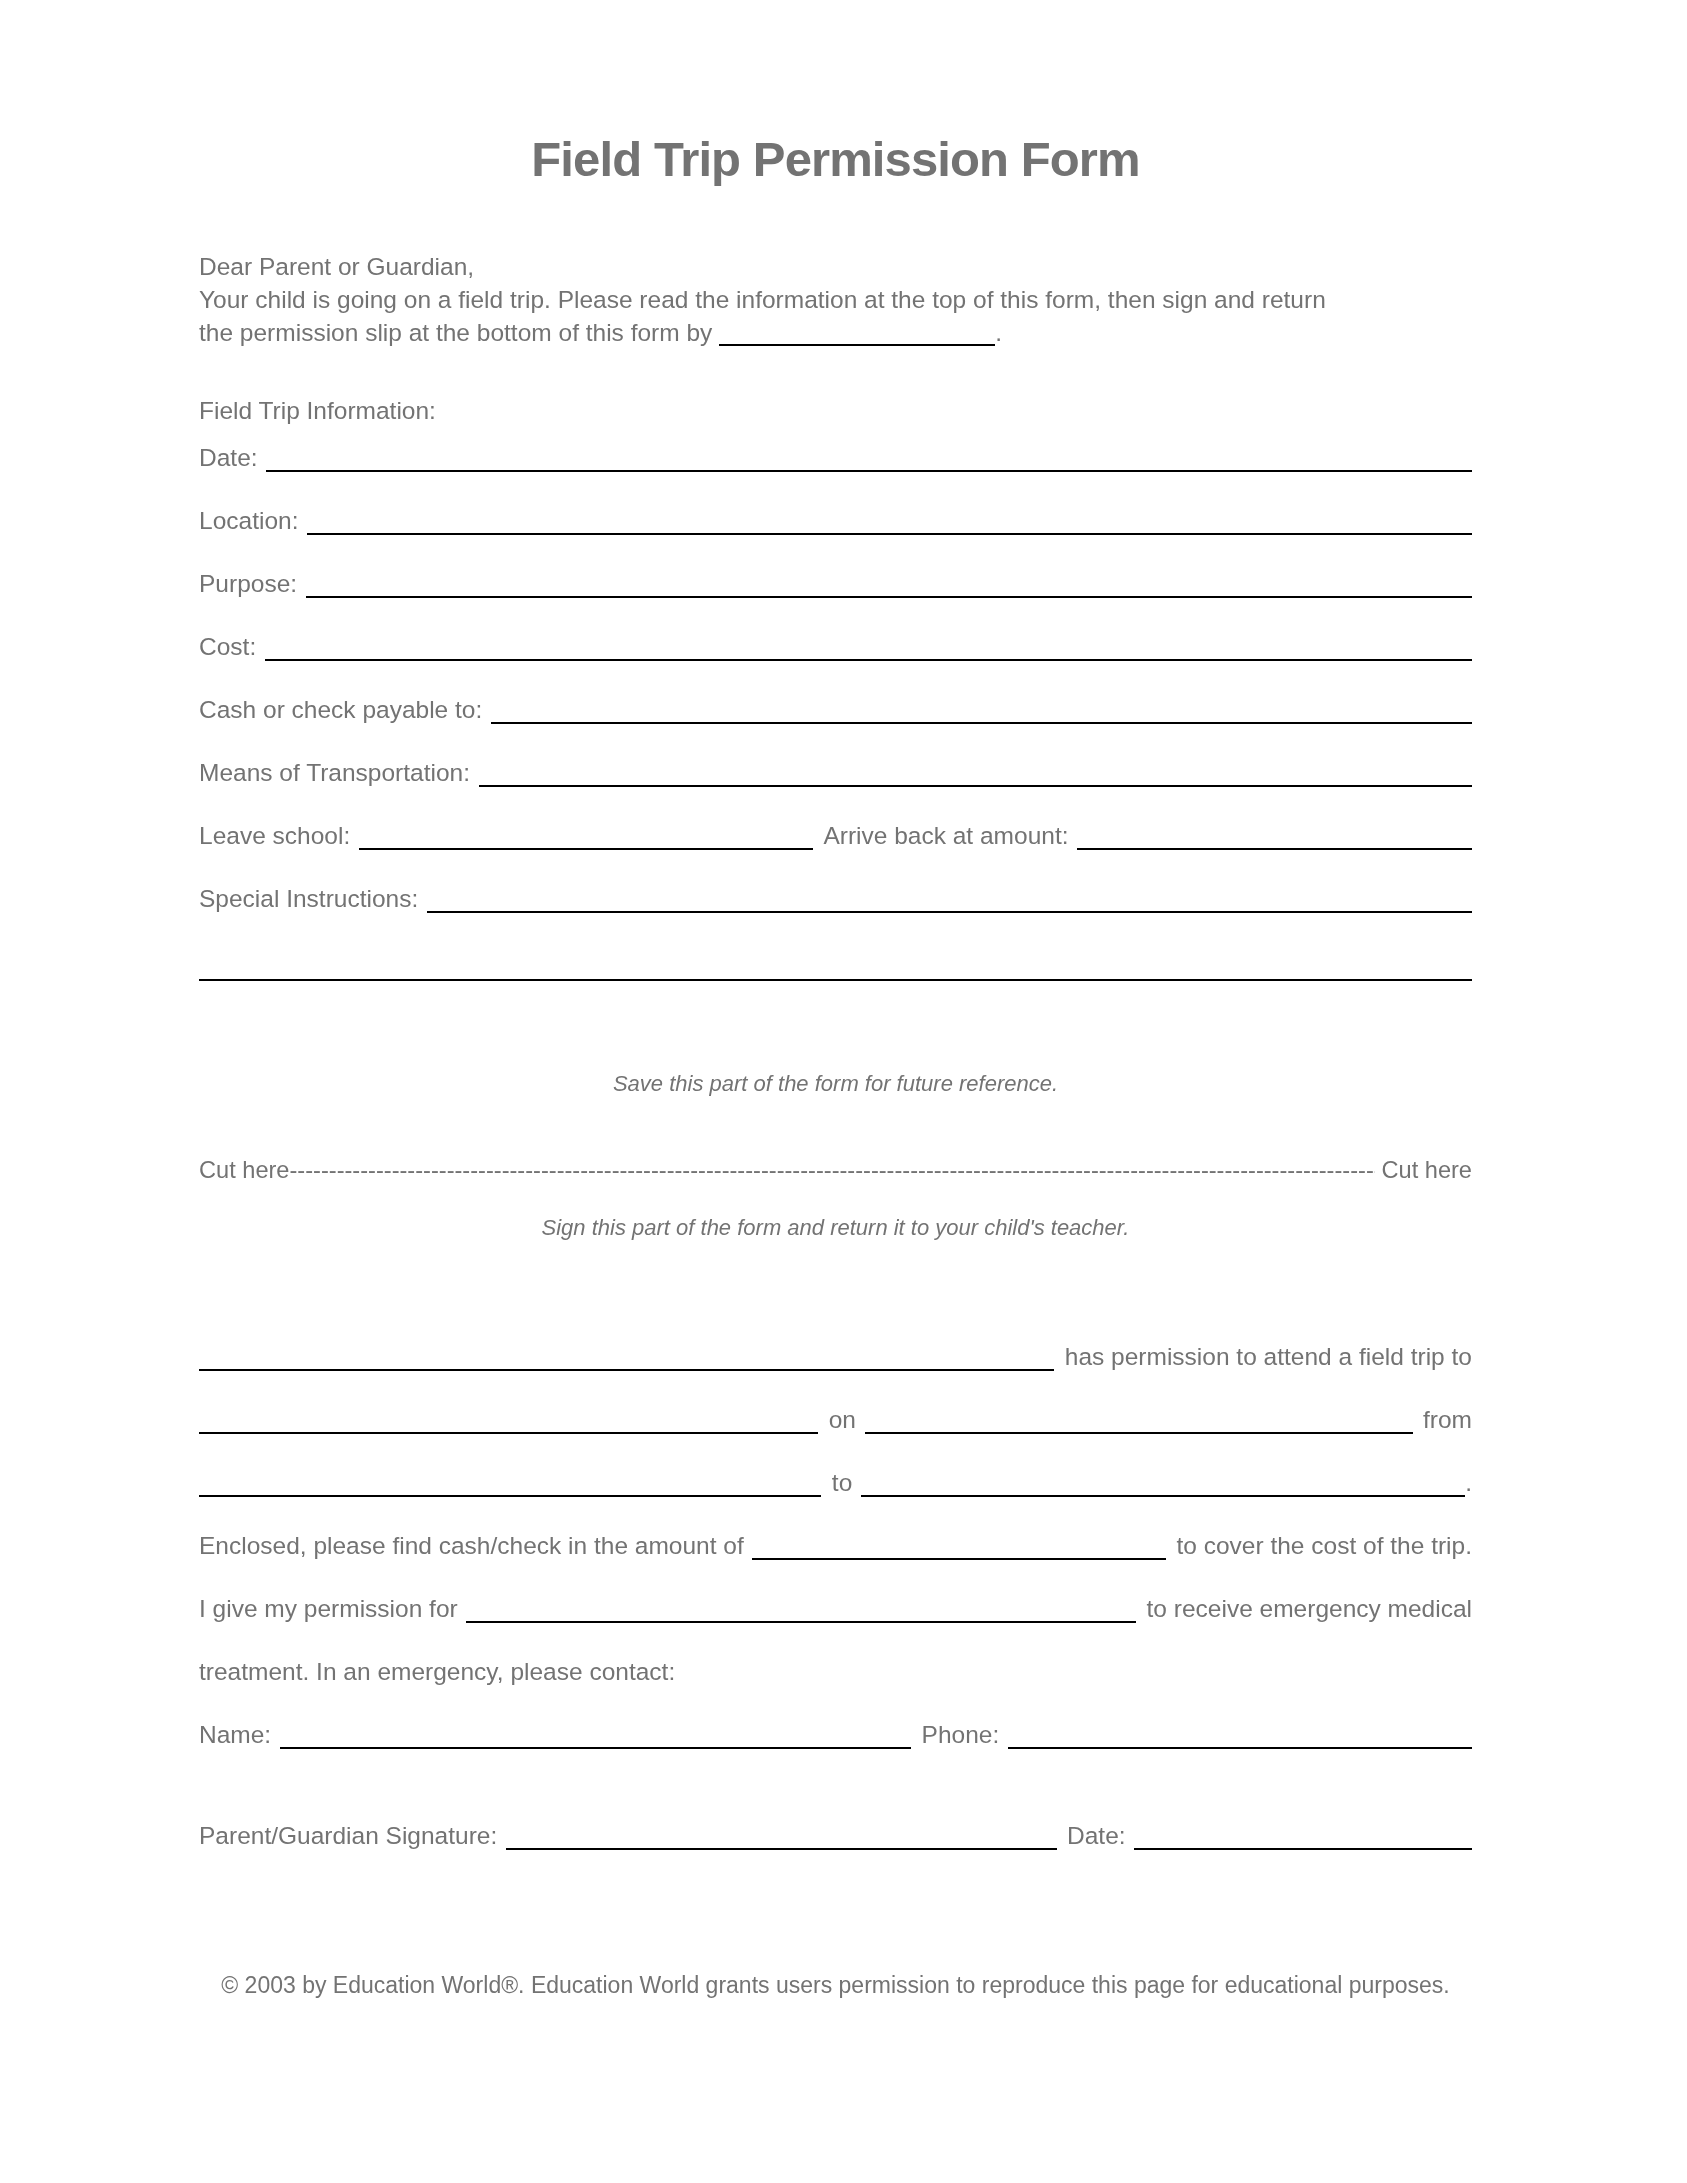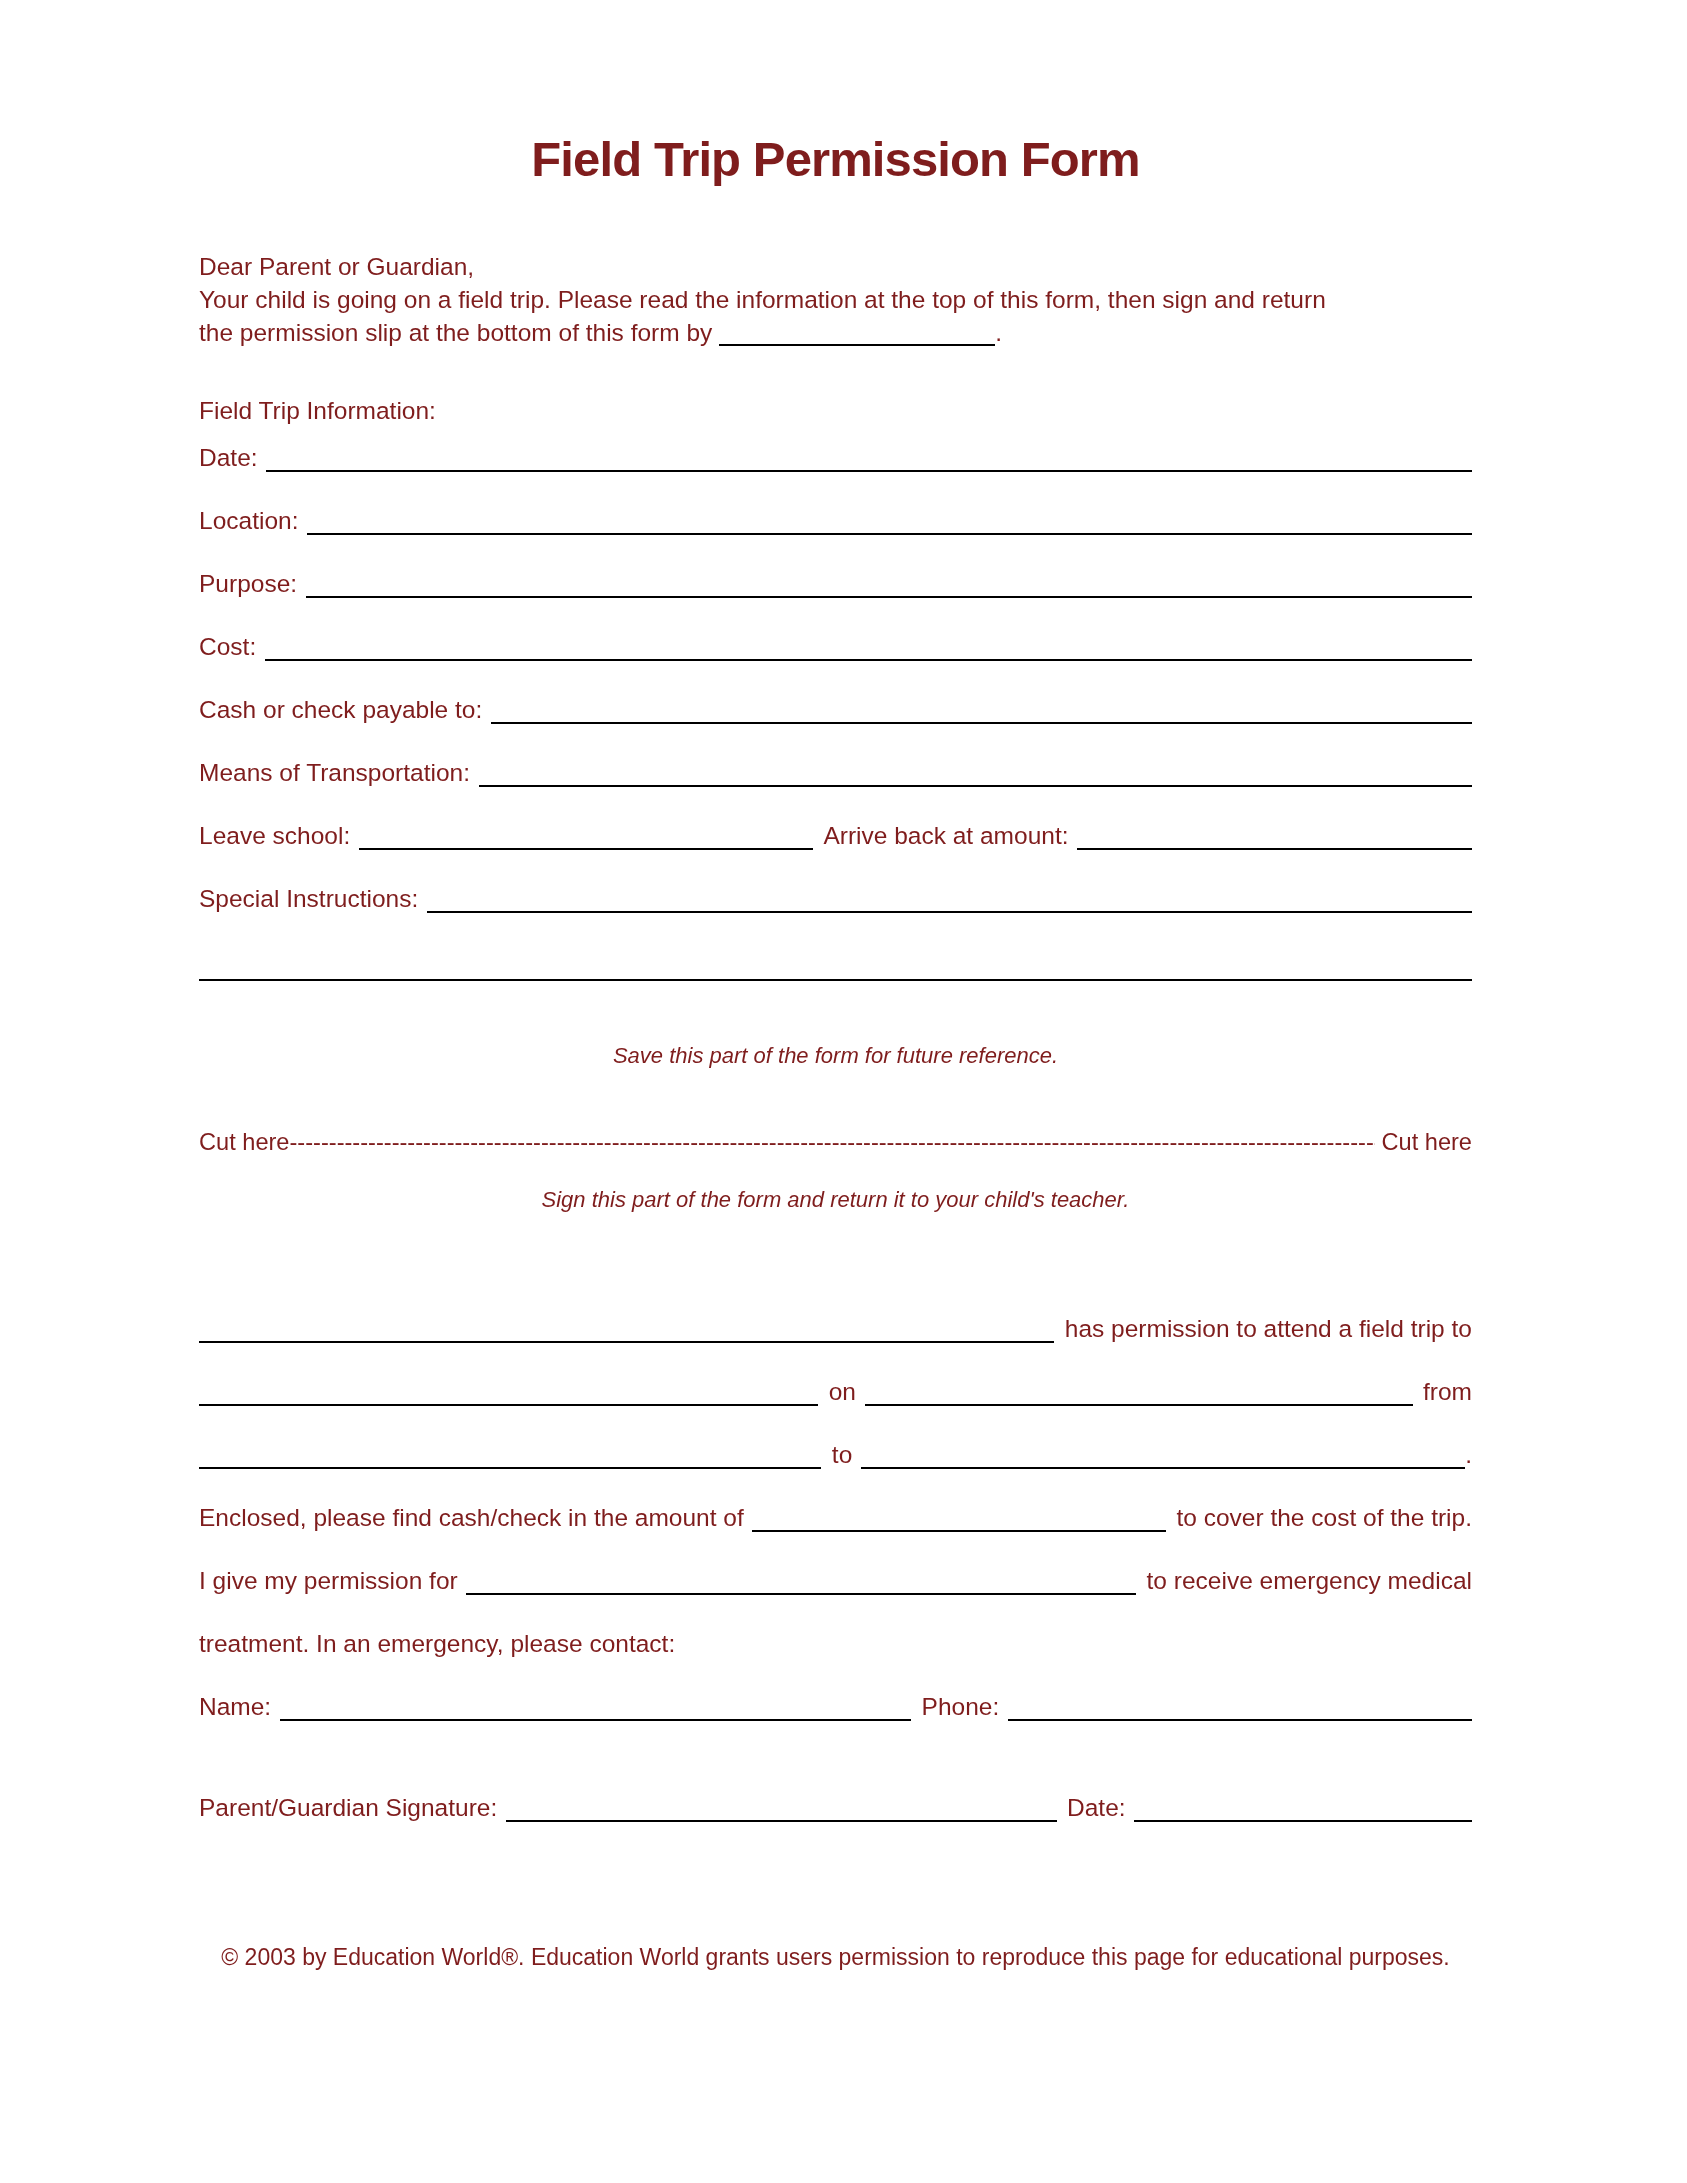--- a/index.html
+++ b/index.html
@@ -1,21 +1,21 @@
 <!DOCTYPE html>
 <html style="font-size:14px"><head>
 <meta charset="utf-8">
 <style>
   html, body { margin: 0; padding: 0; background: #ffffff; }
   .page {
     position: relative;
     width: 1687px;
     height: 2184px;
     background: #ffffff;
-    color: #7f1d1d;
+    color: #737373;
     font-family: "Liberation Sans", sans-serif;
     font-size: 24.5px;
     box-sizing: border-box;
     padding: 0 215px 0 199px;
     overflow: hidden;
   }
   .title {
     margin: 131px 0 0 0;
     text-align: center;
     font-size: 49px;
@@ -35,21 +35,21 @@
 
   .frow { display: flex; align-items: flex-end; height: 63px; }
   .frow.first { height: 45px; }
   .lab { white-space: nowrap; }
   .bl { flex: 1 1 0; border-bottom: 2.6px solid #000; }
   .ml { margin-left: 8.7px; }
   .mr { margin-right: 10.5px; }
   .cont-line { height: 0; border-bottom: 2.6px solid #000; margin-top: 66px; }
 
   .note {
-    margin-top: 60px;
+    margin-top: 88px;
     text-align: center;
     font-style: italic;
     font-size: 22px;
     line-height: 30px;
   }
   .cutrow {
     margin-top: 56px;
     display: flex;
     align-items: baseline;
     font-size: 23.6px;

